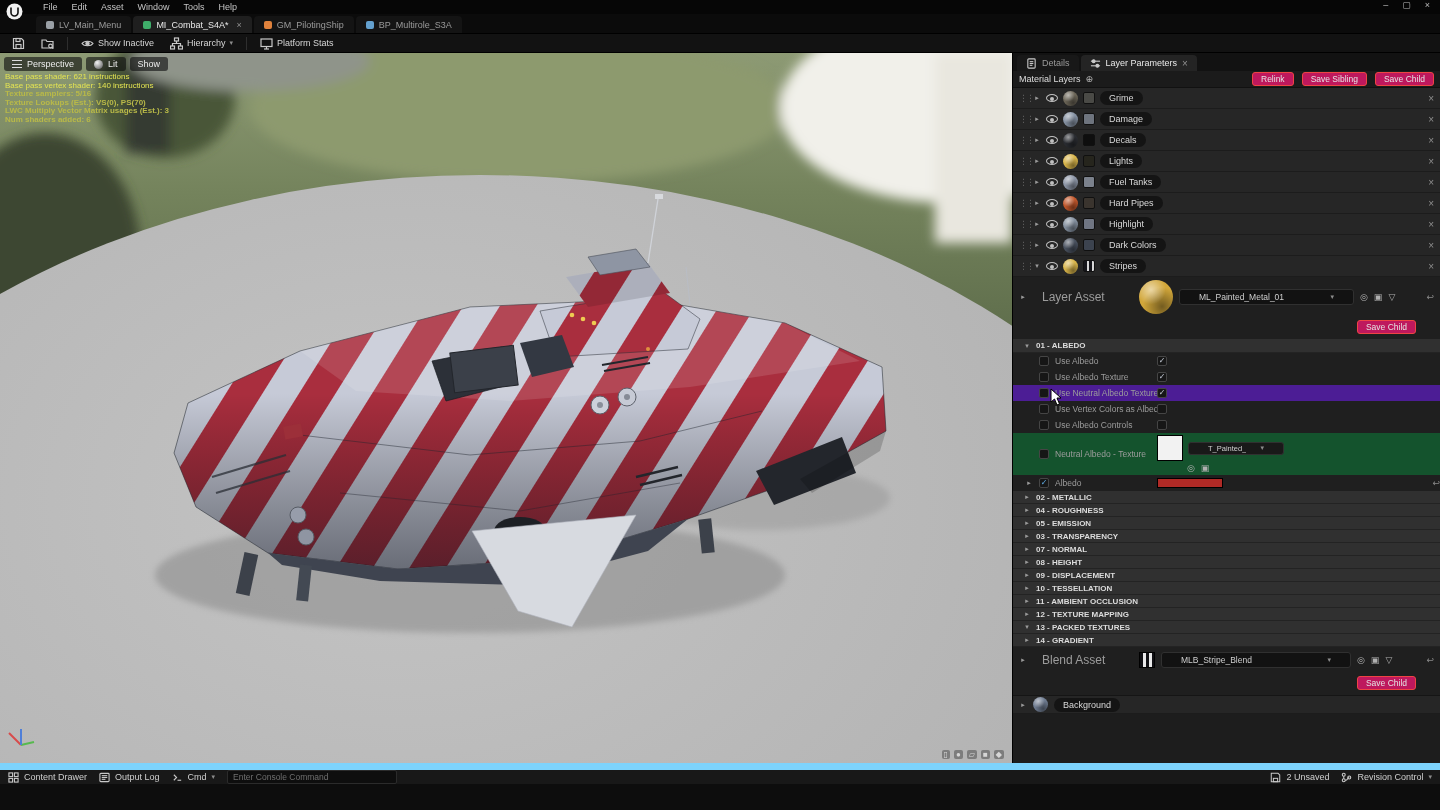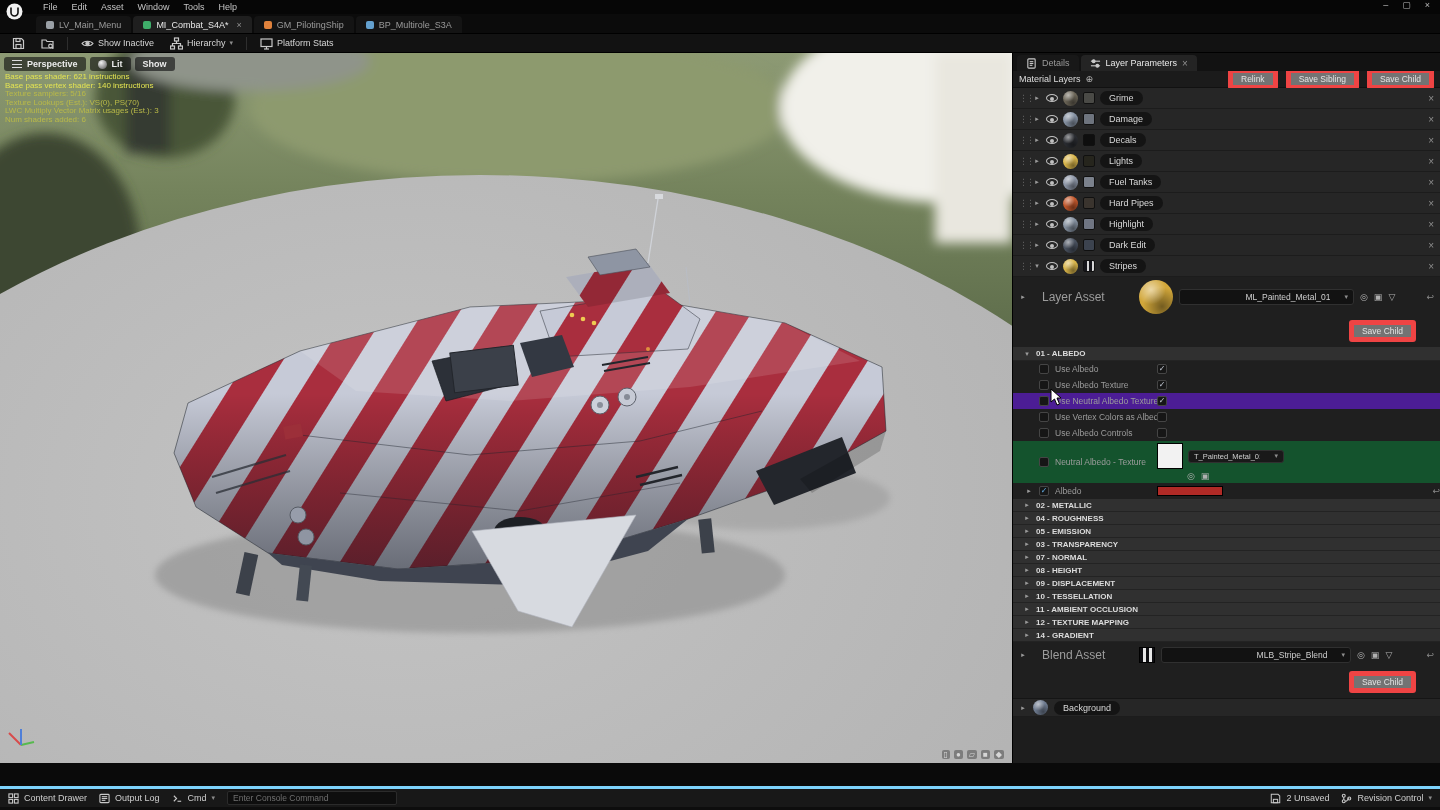--- a/index.html
+++ b/index.html
@@ -30,66 +30,66 @@
     display:flex;align-items:center;padding:0 5px;gap:2px;}
   .tbtn{display:flex;align-items:center;gap:4px;color:#d6d6d6;font-size:9px;padding:2px 7px;border-radius:3px;}
   .tsep{width:1px;height:13px;background:#2e2e2e;margin:0 4px;}
 
   
   .main{display:flex;height:710px;}
   .viewport{position:relative;width:1012px;flex:none;overflow:hidden;background:#6e7c58;}
   .scene{position:absolute;left:0;top:0;}
   .vp-controls{position:absolute;left:4px;top:4px;display:flex;gap:4px;}
   .vchip{display:flex;align-items:center;gap:5px;background:rgba(10,10,12,.6);border-radius:3px;
-    padding:2px 8px;font-size:9px;color:#ececec;font-weight:bold;}
+    padding:2px 8px;font-size:9px;color:#ececec;}
   .ham{width:10px;height:8px;border-top:1.4px solid #ddd;border-bottom:1.4px solid #ddd;position:relative;}
   .ham::after{content:"";position:absolute;left:0;right:0;top:2.6px;height:1.4px;background:#ddd;}
   .litdot{width:9px;height:9px;border-radius:50%;
     background:radial-gradient(circle at 35% 30%, #f2f2f2, #9a9a9a 55%, #4d4d4d);}
   .vp-stats{position:absolute;left:5px;top:20px;font-size:8px;line-height:8.5px;}
   .vp-stats .s1{color:#e4e452;}
-  .vp-stats .s2{color:#b9b948;}
+  .vp-stats .s2{color:#b9b948;font-weight:bold;}
   .vp-gizmo{position:absolute;left:5px;bottom:6px;}
   .vp-corner{position:absolute;right:8px;bottom:4px;display:flex;gap:4px;}
   .vp-corner span{font-size:8px;color:#d6d6d6;background:rgba(20,20,20,.35);border-radius:2px;padding:0 2px;}
 
   
   .panel{flex:1;background:#1f1f1f;border-left:1px solid #000;display:flex;flex-direction:column;}
   .ptabs{height:18px;background:#121212;display:flex;align-items:flex-end;gap:2px;padding-left:4px;}
   .ptab{height:16px;display:flex;align-items:center;gap:5px;padding:0 9px;font-size:9px;color:#9a9a9a;
     background:#181818;border-radius:4px 4px 0 0;}
   .ptab.active{background:#242424;color:#e8e8e8;}
   .panel-scroll{flex:1;display:flex;flex-direction:column;overflow:hidden;}
 
   .mlhdr{height:17px;background:#1b1b1b;border-bottom:1px solid #111;display:flex;align-items:center;
     gap:5px;padding:0 6px;}
   .mltitle{font-size:9px;color:#dedede;}
   .plus{font-size:9px;color:#b5b5b5;}
-  .mbtn{background:#737373;border:5px solid #ef4444;color:#e4e4e4;font-size:8.5px;padding:1px 8px;
+  .mbtn{background:#be185d;border:1px solid #ef4444;color:#e4e4e4;font-size:8.5px;padding:1px 8px;
     border-radius:3px;font-family:inherit;margin-left:3px;}
 
   .layerrow{height:21px;background:#262626;border-bottom:1px solid #1c1c1c;display:flex;align-items:center;
     gap:5px;padding:0 6px;flex:none;}
   .drag{color:#5f5f5f;font-size:9px;letter-spacing:-2px;width:9px;flex:none;}
   .arr{color:#9b9b9b;font-size:7px;width:8px;text-align:center;flex:none;}
   .eye{width:12px;height:8px;border:1px solid #c0c0c0;border-radius:50%;position:relative;flex:none;}
   .eye::after{content:"";position:absolute;left:3px;top:1.5px;width:4px;height:4px;border-radius:50%;background:#c0c0c0;}
   .sph{width:15px;height:15px;border-radius:50%;flex:none;background:#777;}
   .mask{width:12px;height:12px;border-radius:2px;border:1px solid #101010;flex:none;background:#555;}
   .mask.striped{background:repeating-linear-gradient(90deg,#15151a 0 2.5px,#d8d8d8 2.5px 5px);}
   .chip{background:#141414;color:#d9d9d9;font-size:9px;padding:2px 9px;border-radius:8px;white-space:nowrap;}
   .rowx{margin-left:auto;color:#8f8f8f;font-size:10px;}
 
   .detail{background:#1f1f1f;display:flex;flex-direction:column;flex:none;}
   .dr{display:flex;align-items:center;padding:0 6px;gap:6px;}
   .asset-row{height:40px;}
   .dlbl{color:#9c9c9c;font-size:12px;width:100px;padding-left:9px;}
   .bigsph{width:34px;height:34px;border-radius:50%;flex:none;background:#caa23a;}
   .combo{height:16px;background:#121212;border:1px solid #303030;border-radius:3px;display:flex;
-    align-items:center;padding:0 5px;gap:14px;color:#cfcfcf;font-size:8.5px;text-align:right;}
+    align-items:center;padding:0 19px;gap:14px;color:#cfcfcf;font-size:8.5px;}
   .combo .cv{flex:1;white-space:nowrap;overflow:hidden;}
   .combo.w175{width:175px;} .combo.w190{width:190px;}
   .combo.small{width:96px;height:13px;font-size:7.5px;background:#191919;}
   .mini{color:#b0b0b0;font-size:9px;flex:none;}
   .reset{color:#8a8a8a;font-size:9px;margin-left:auto;}
   .scrow{display:flex;justify-content:flex-end;padding:3px 24px 5px 0;background:#1f1f1f;}
 
   .cathdr,.seccol{height:13px;display:flex;align-items:center;gap:5px;background:#303030;
     border-bottom:1px solid #232323;padding:0 6px 0 10px;color:#dcdcdc;font-size:8px;font-weight:bold;flex:none;}
   .cathdr{height:14px;}
@@ -114,22 +114,22 @@
 
   .blend-row{height:26px;}
   .blendthumb{width:16px;height:16px;border:1px solid #000;flex:none;
     background:repeating-linear-gradient(90deg,#101014 0 3px,#e8e8e8 3px 6px);}
 
   .bgrow{height:19px;background:#262626;border-top:1px solid #151515;border-bottom:1px solid #1c1c1c;
     display:flex;align-items:center;gap:6px;padding:0 6px;flex:none;}
   .pfill{flex:1;background:#1d1d1d;}
 
   
-  .statusbar{height:21px;background:#181818;border-top:3px solid #7dd3fc;display:flex;align-items:center;
-    padding:0 8px;gap:12px;font-size:9px;color:#cfcfcf;margin-top:23px;}
+  .statusbar{height:21px;background:#181818;border-top:7px solid #7dd3fc;display:flex;align-items:center;
+    padding:0 8px;gap:12px;font-size:9px;color:#cfcfcf;}
   .sb-item{display:flex;align-items:center;gap:5px;}
   .console{width:170px;height:14px;background:#0e0e0e;border:1px solid #2b2b2b;border-radius:2px;
     color:#9a9a9a;font-size:8.5px;padding:0 5px;font-family:inherit;}
   .console::placeholder{color:#6f6f6f;}
   .bottom-filler{height:26px;background:#0d0d0d;}
 
   .cursor{position:absolute;left:1050px;top:388px;z-index:50;pointer-events:none;}
 </style>
 </head>
 <body>
@@ -445,21 +445,21 @@
         <span class="mask" style="background: rgb(112, 118, 131);"></span>
         <span class="chip">Highlight</span>
         <span class="rowx">×</span>
       </div>
       <div class="layerrow">
         <span class="drag">⋮⋮</span>
         <span class="arr">▸</span>
         <span class="eye"></span>
         <span class="sph" style="background: radial-gradient(circle at 35% 28%, rgba(255, 255, 255, 0.55), rgba(255, 255, 255, 0) 45%), radial-gradient(circle at 68% 78%, rgba(0, 0, 0, 0.45), rgba(0, 0, 0, 0) 55%), rgb(73, 81, 95);"></span>
         <span class="mask" style="background: rgb(60, 67, 79);"></span>
-        <span class="chip">Dark Edit</span>
+        <span class="chip">Dark Colors</span>
         <span class="rowx">×</span>
       </div>
       <div class="layerrow">
         <span class="drag">⋮⋮</span>
         <span class="arr">▾</span>
         <span class="eye"></span>
         <span class="sph" style="background: radial-gradient(circle at 35% 28%, rgba(255, 255, 255, 0.55), rgba(255, 255, 255, 0) 45%), radial-gradient(circle at 68% 78%, rgba(0, 0, 0, 0.45), rgba(0, 0, 0, 0) 55%), rgb(217, 181, 74);"></span>
         <span class="mask striped"></span>
         <span class="chip">Stripes</span>
         <span class="rowx">×</span>
@@ -582,20 +582,24 @@
           </div>
         <div class="seccol">
             <span class="arr">▸</span>
             <span>11 - AMBIENT OCCLUSION</span>
           </div>
         <div class="seccol">
             <span class="arr">▸</span>
             <span>12 - TEXTURE MAPPING</span>
           </div>
         <div class="seccol">
+            <span class="arr">▾</span>
+            <span>13 - PACKED TEXTURES</span>
+          </div>
+        <div class="seccol">
             <span class="arr">▸</span>
             <span>14 - GRADIENT</span>
           </div>
 
         <div class="dr blend-row">
           <span class="arr">▸</span>
           <span class="dlbl">Blend Asset</span>
           <span class="blendthumb"></span>
           <div class="combo w190">
             <span class="cv">MLB_Stripe_Blend</span>

